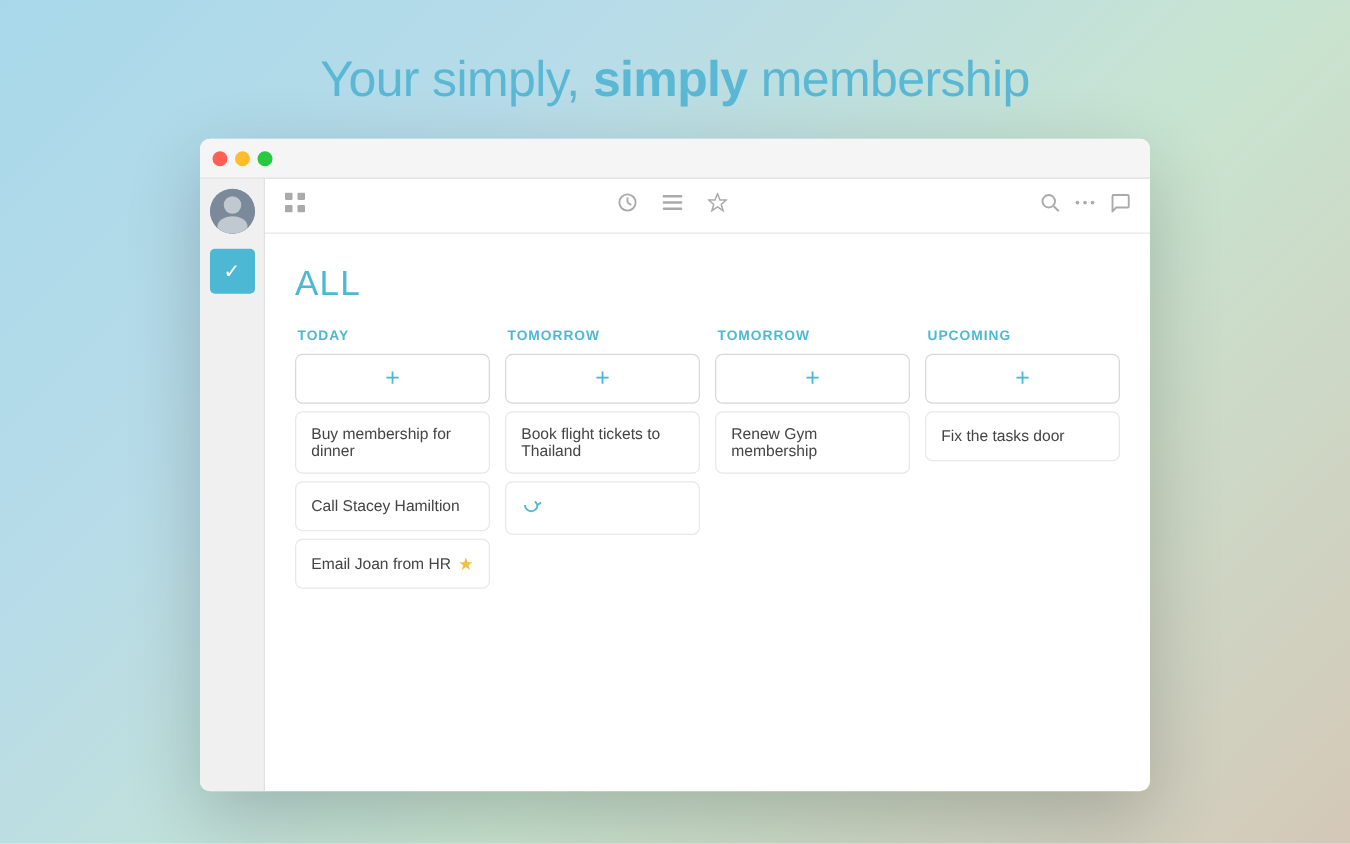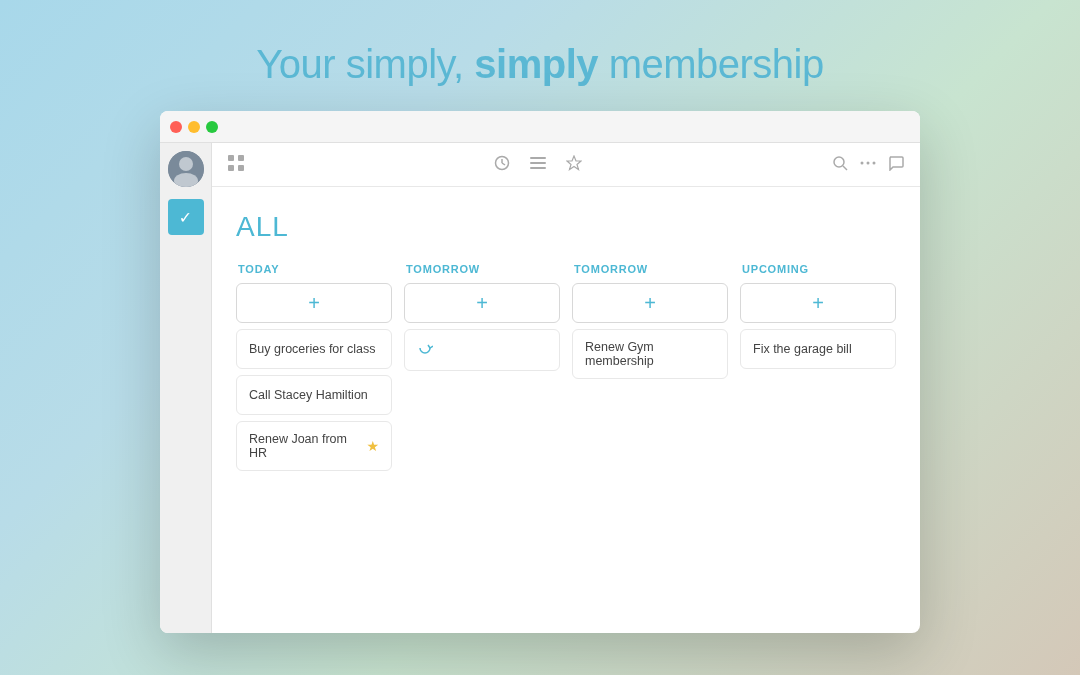--- a/index.html
+++ b/index.html
@@ -306,52 +306,55 @@
       </div>
 
       <div class="main-content">
         <div class="content-area">
           <div class="page-title">ALL</div>
           <div class="columns" id="columns-container">
           <div>
                 <div class="column-header">TODAY</div>
                 <div class="add-btn">+</div>
                 <div class="task-card">
-                  <span>Buy groceries for class</span>
+                  <span>Buy membership for dinner</span>
                 </div>
                 <div class="task-card">
                   <span>Call Stacey Hamiltion</span>
                 </div>
                 <div class="task-card">
-                  <span>Renew Joan from HR</span>
+                  <span>Email Joan from HR</span>
                   <span class="task-star">★</span>
                 </div>
               </div>
               <div>
                 <div class="column-header">TOMORROW</div>
                 <div class="add-btn">+</div>
                 <div class="task-card">
+                  <span>Book flight tickets to Thailand</span>
+                </div>
+                <div class="task-card">
                   <span class="task-sync" style="font-size: 16px;"><svg width="16" height="16" viewBox="0 0 16 16" fill="none" stroke="#4db8d4" stroke-width="1.5">
                       <path d="M13 8A5 5 0 1 1 3 8"></path>
                       <polyline points="11,5 13,8 16,6"></polyline>
                     </svg></span>
                 </div>
               </div>
               <div>
                 <div class="column-header">TOMORROW</div>
                 <div class="add-btn">+</div>
                 <div class="task-card">
                   <span>Renew Gym membership</span>
                 </div>
               </div>
               <div>
                 <div class="column-header">UPCOMING</div>
                 <div class="add-btn">+</div>
                 <div class="task-card">
-                  <span>Fix the garage bill</span>
+                  <span>Fix the tasks door</span>
                 </div>
               </div>
             </div>
         </div>
       </div>
 
     </div>
   </div>
 </div>
 

